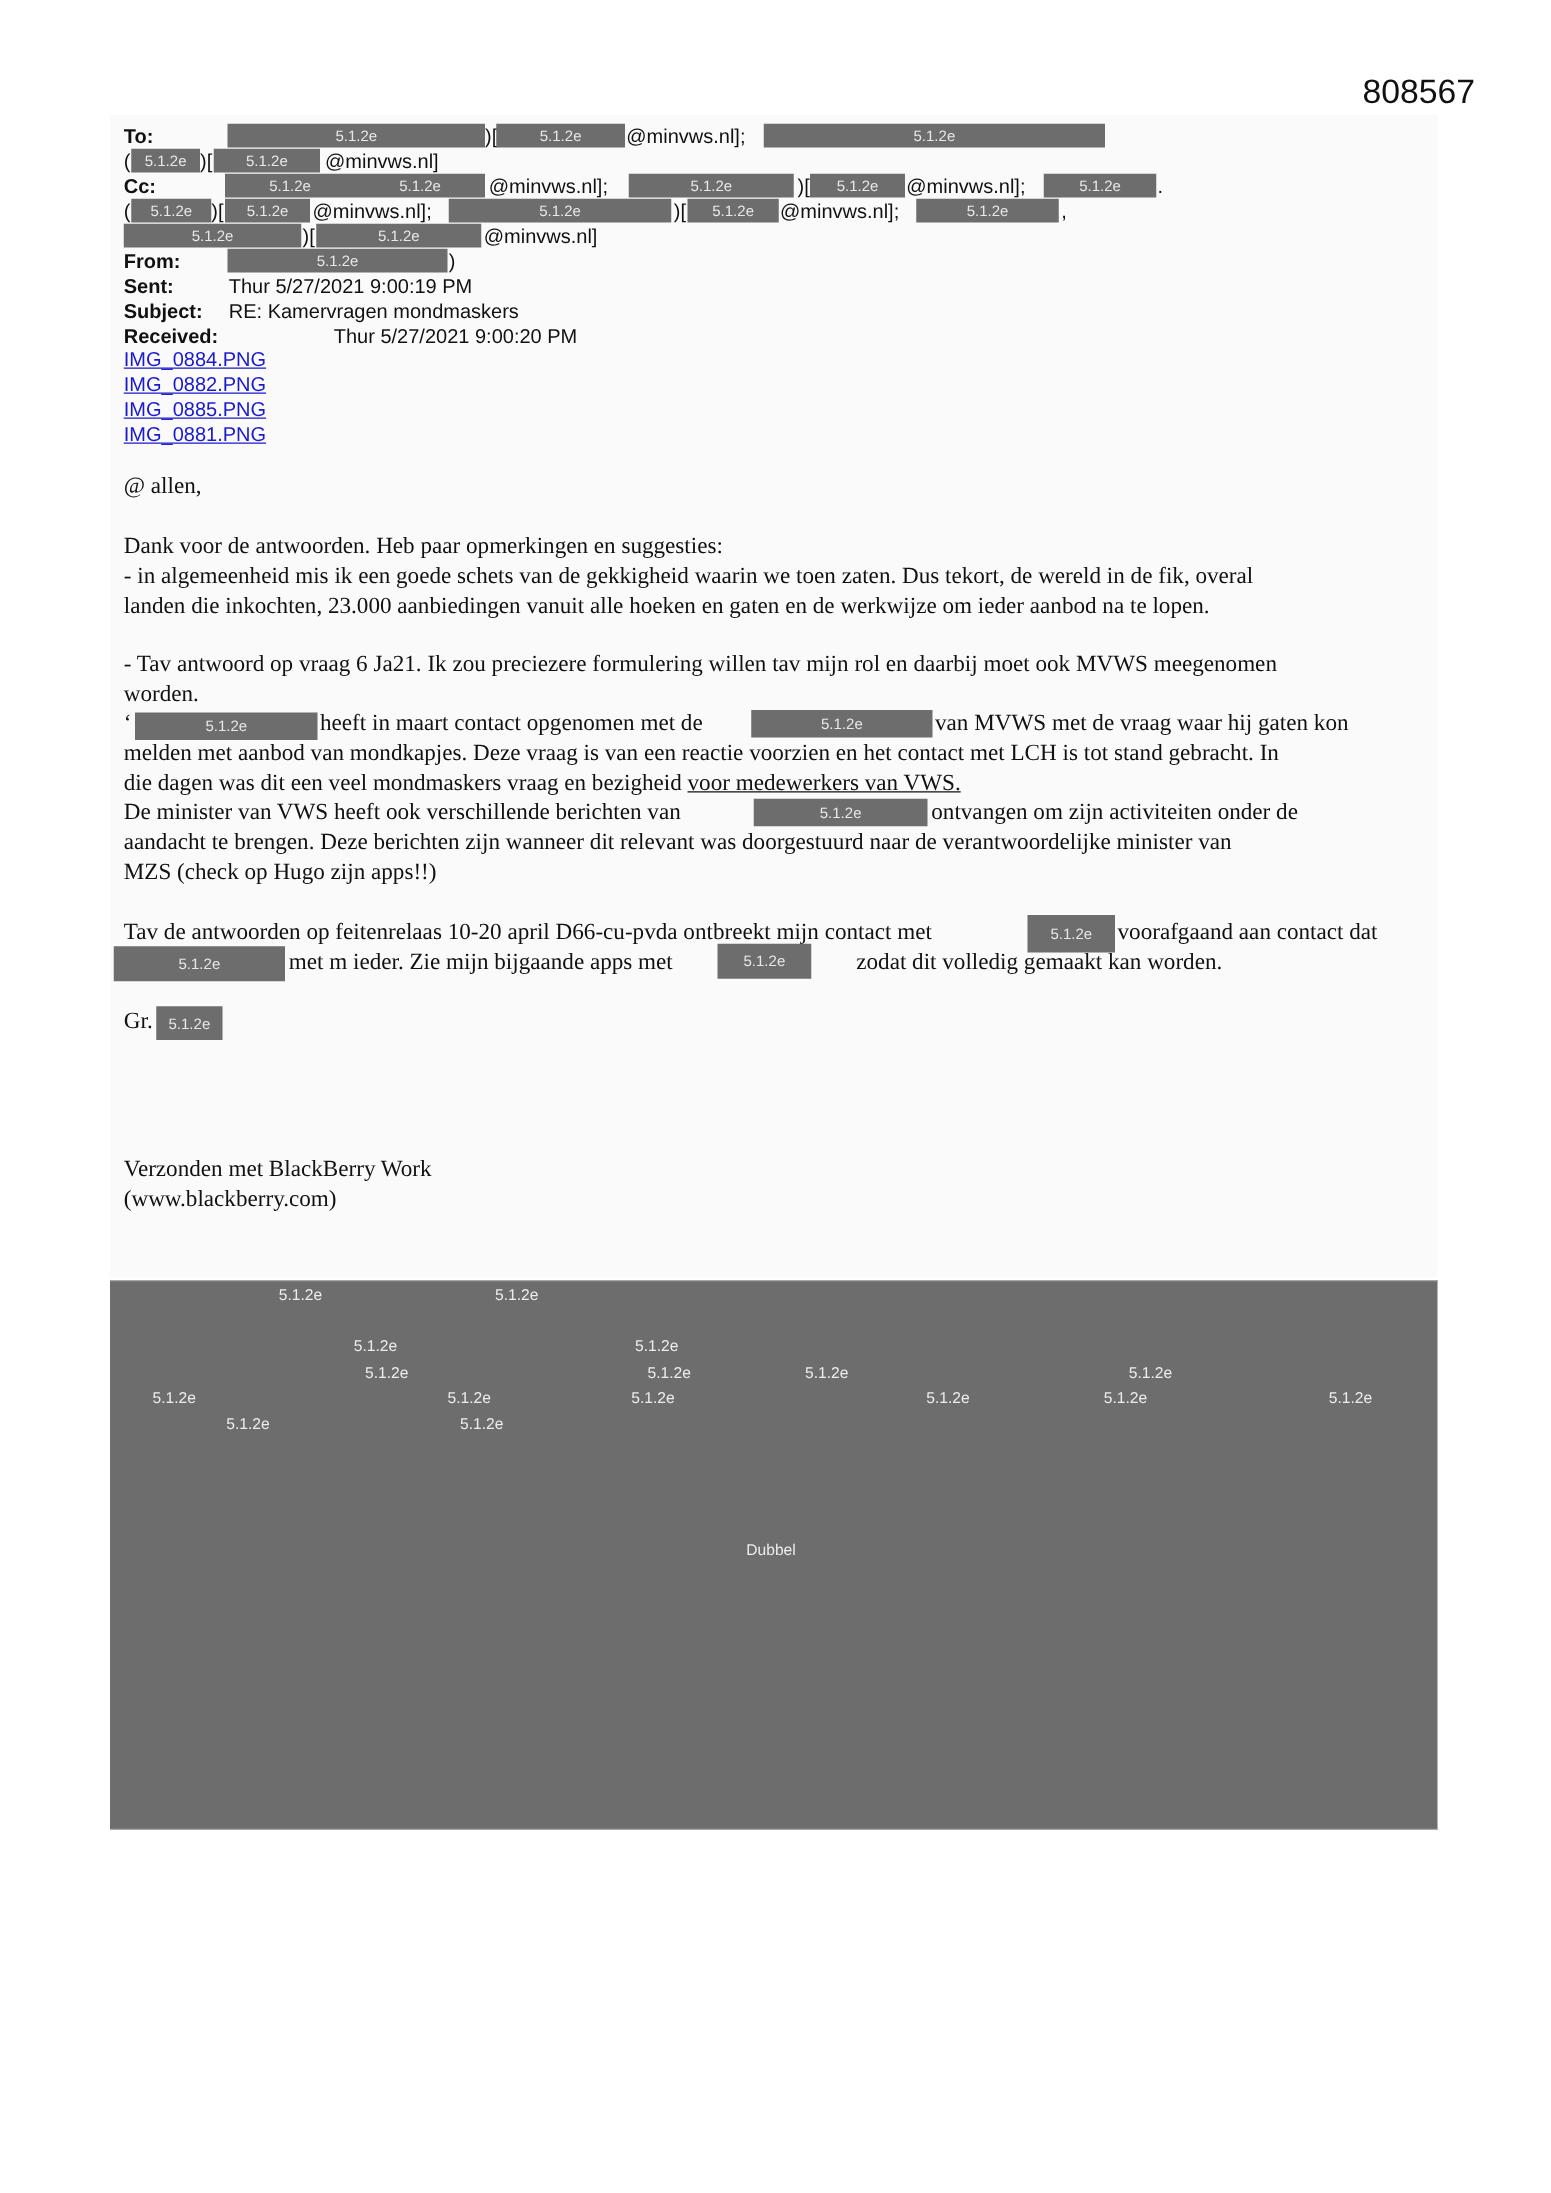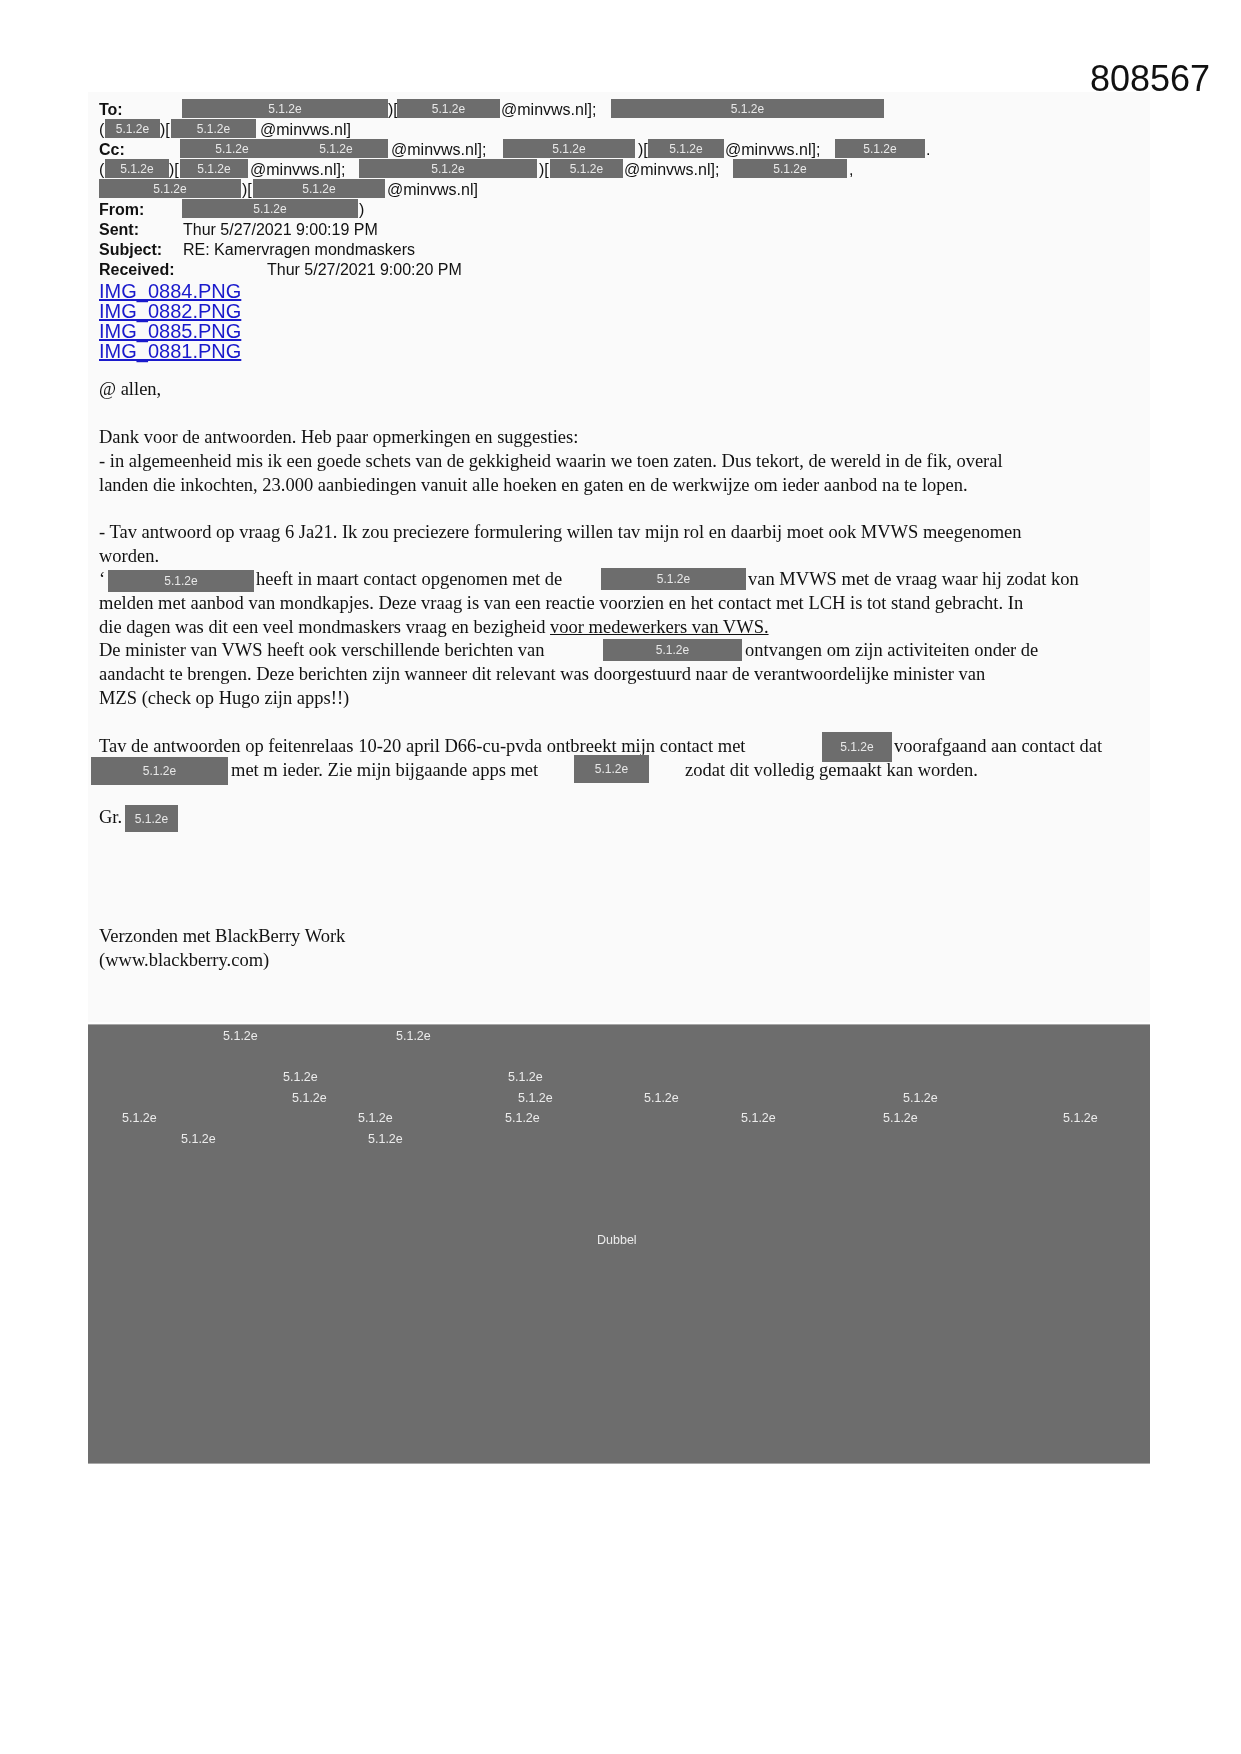--- a/index.html
+++ b/index.html
@@ -4,39 +4,39 @@
 <style>
   html, body { margin: 0; padding: 0; }
   body {
     width: 1241px; height: 1754px; position: relative; overflow: hidden;
     background: #ffffff;
     font-family: "Liberation Sans", sans-serif;
     color: #111;
   }
   .doc-number {
     position: absolute; left: 1090px; top: 58px;
-    font-family: "Liberation Sans", sans-serif; font-size: 36px; color: #111;
+    font-family: "Liberation Sans", sans-serif; font-size: 27px; color: #111;
   }
   .body-bg {
     position: absolute; left: 88px; top: 92px; width: 1062px; height: 930px;
     background: #fafafa;
   }
   .hdr {
     position: absolute; font-family: "Liberation Sans", sans-serif;
     font-size: 16px; line-height: 20px; color: #111; white-space: nowrap;
   }
   .hdr b { font-weight: bold; }
   .redact {
     position: absolute; background: #6d6d6d; color: #e8e8e8;
     font-family: "Liberation Sans", sans-serif; font-size: 12px;
     display: flex; align-items: center; justify-content: center;
     white-space: nowrap;
   }
   .link {
-    position: absolute; font-family: "Liberation Sans", sans-serif; font-size: 20px;
+    position: absolute; font-family: "Liberation Sans", sans-serif; font-size: 16px;
     color: #1a1acc; text-decoration: underline; white-space: nowrap;
   }
   .ser {
     position: absolute; white-space: nowrap;
     font-family: "Liberation Serif", serif; font-size: 18.5px; color: #111;
   }
   .underline { text-decoration: underline; }
   .graybox {
     position: absolute; left: 88px; top: 1024px; width: 1062px; height: 438px;
     background: #6d6d6d; border-top: 1px solid #a8a8a8; border-bottom: 1px solid #a8a8a8;
@@ -126,21 +126,21 @@
   <span class="ser" style="left:99px;top:451px;">- in algemeenheid mis ik een goede schets van de gekkigheid waarin we toen zaten. Dus tekort, de wereld in de fik, overal</span>
   <span class="ser" style="left:99px;top:475px;">landen die inkochten, 23.000 aanbiedingen vanuit alle hoeken en gaten en de werkwijze om ieder aanbod na te lopen.</span>
 
   <span class="ser" style="left:99px;top:522px;">- Tav antwoord op vraag 6 Ja21. Ik zou preciezere formulering willen tav mijn rol en daarbij moet ook MVWS meegenomen</span>
   <span class="ser" style="left:99px;top:546px;">worden.</span>
 
   <span class="ser" style="left:99px;top:569px;">‘</span>
   <div class="redact" style="left:108px;top:570px;width:146px;height:22px;">5.1.2e</div>
   <span class="ser" style="left:256px;top:569px;">heeft in maart contact opgenomen met de</span>
   <div class="redact" style="left:601px;top:568px;width:145px;height:22px;">5.1.2e</div>
-  <span class="ser" style="left:748px;top:569px;">van MVWS met de vraag waar hij zodat kon</span>
+  <span class="ser" style="left:748px;top:569px;">van MVWS met de vraag waar hij gaten kon</span>
 
   <span class="ser" style="left:99px;top:593px;">melden met aanbod van mondkapjes. Deze vraag is van een reactie voorzien en het contact met LCH is tot stand gebracht. In</span>
   <span class="ser" style="left:99px;top:617px;"><span>die dagen was dit een veel mondmaskers vraag en bezigheid </span><span class="underline">voor medewerkers van VWS.</span></span>
 
   <span class="ser" style="left:99px;top:640px;">De minister van VWS heeft ook verschillende berichten van</span>
   <div class="redact" style="left:603px;top:639px;width:139px;height:22px;">5.1.2e</div>
   <span class="ser" style="left:745px;top:640px;">ontvangen om zijn activiteiten onder de</span>
 
   <span class="ser" style="left:99px;top:664px;">aandacht te brengen. Deze berichten zijn wanneer dit relevant was doorgestuurd naar de verantwoordelijke minister van</span>
   <span class="ser" style="left:99px;top:688px;text-align:right;">MZS (check op Hugo zijn apps!!)</span>

